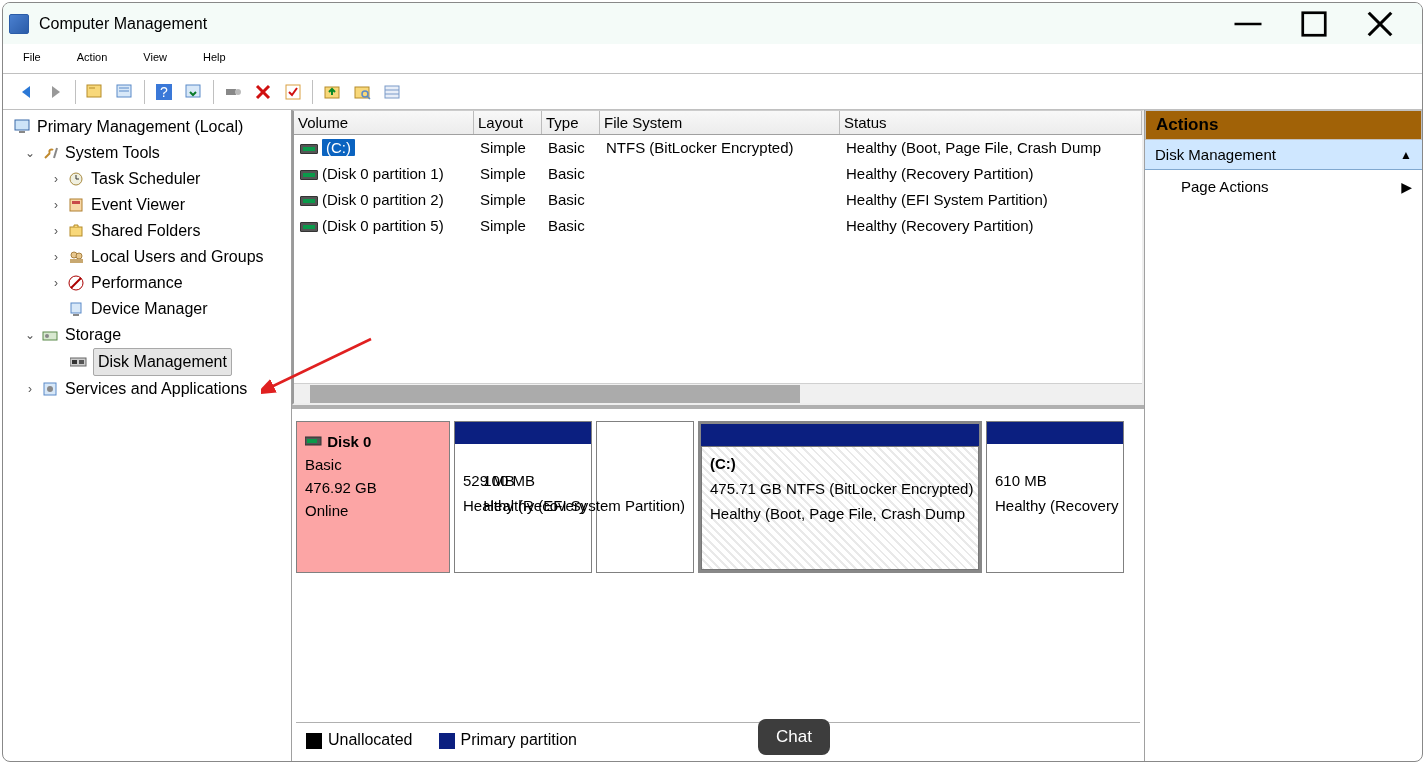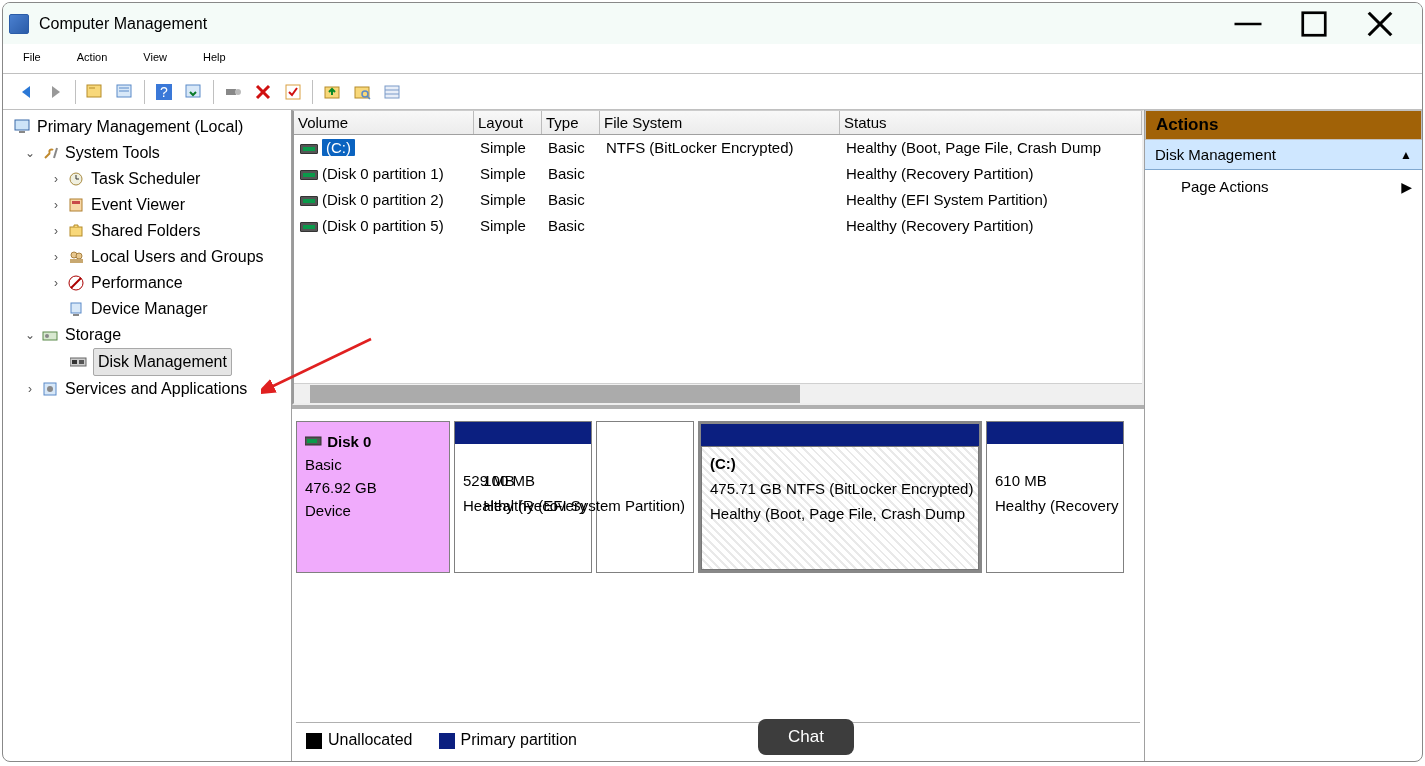--- a/index.html
+++ b/index.html
@@ -32,37 +32,37 @@
   .vol-row { display: flex; line-height: 26px; }
   .vol-row > div { padding: 0 6px; overflow:hidden; white-space:nowrap;}
   .vol-row .disk-ic { display:inline-block; width:18px; height:10px; background:#555; border:1px solid #333; border-radius:1px; margin-right:4px; vertical-align:middle; position:relative;}
   .vol-row .disk-ic::after{content:"";position:absolute;left:2px;top:2px;width:12px;height:4px;background:#0a9a4a;}
   .vol-row.sel .vname { background:#0a63c0; color:#fff; border-radius:1px; padding:0 4px;}
   .hscroll { height: 20px; background:#f0f0f0; border-top:1px solid #d0d0d0; display:flex; align-items:center;}
   .hscroll-track{ flex:1; height:18px; background:#f0f0f0; display:flex; align-items:center;}
   .hscroll-thumb{ height:18px; background:#ababab; width:490px; margin-left:16px;}
   .disk-graph { border-top: 4px solid #b0b0b0; padding: 12px 4px 8px 4px; flex:1; display:flex; flex-direction:column;}
   .disk-row { display: flex; gap:4px; height: 152px;}
-  .disk-label { width:154px; border:1px solid #808080; background:#f0abfc; padding:8px 8px; line-height:23px;}
+  .disk-label { width:154px; border:1px solid #808080; background:#fca5a5; padding:8px 8px; line-height:23px;}
   .disk-label .dname { font-weight:bold; }
   .part { border:1px solid #808080; display:flex; flex-direction:column;}
   .part .bar { height:22px; background:#0b1f80; }
   .part .info { flex:1; padding: 24px 8px 0 8px; line-height:25px; overflow:hidden; white-space:nowrap;}
   .part.sel { border:3px solid #888; }
   .part.sel .info{ border:1px solid #777; background-image: repeating-linear-gradient(45deg,#e9e9e9 0,#e9e9e9 2px,#fff 2px,#fff 6px); padding-top:4px;}
   .legend { border-top:1px solid #b0b0b0; padding: 8px 10px 4px 10px; display:flex; gap:26px; align-items:center; font-size:16px;}
   .lg-sw { width:16px; height:16px; display:inline-block; margin-right:6px; vertical-align:middle;}
   .actions { width: 277px; display:flex; flex-direction:column;}
   .actions-head { background:#a16207; border:1px solid #c0c0c0; padding:4px 10px; font-weight:bold; font-size:17px;}
   .actions-item { background:#cfe7ff; border-bottom:1px solid #80a8cf; padding:6px 10px; display:flex; align-items:center;}
   .actions-item .act-arrow{ margin-left:auto; font-size:12px;}
   .actions-sub { padding:8px 10px 8px 36px; display:flex; align-items:center;}
   .actions-sub .act-arrow{ margin-left:auto; font-size:14px;}
   .arrow-annot { position:absolute; left:258px; top:330px; pointer-events:none;}
-  .chat { position:absolute; left:755px; top:716px; background:#3d3d3d; color:#fff; padding:8px 30px; border-radius:8px; font-size:17px;}
+  .chat { position:absolute; left:755px; top:716px; background:#3d3d3d; color:#fff; padding:8px 18px; border-radius:8px; font-size:17px;}
 </style>
 </head>
 <body>
 
 <div class="window">
 
   <div class="titlebar">
     <span class="app-icon"></span>
     <span class="title">Computer Management</span>
     <div class="win-controls">
@@ -339,21 +339,21 @@
       <div class="disk-graph">
         <div class="disk-row">
           <div class="disk-label">
             <span class="ticon" style="display:inline-block;width:18px;"><svg width="18" height="12">
                   <rect x="0" y="2" width="16" height="8" fill="#555" stroke="#333"></rect>
                   <rect x="2" y="4" width="10" height="4" fill="#0a9a4a"></rect>
                 </svg></span>
             <span class="dname">Disk 0</span><br>
             <span>Basic</span><br>
             <span>476.92 GB</span><br>
-            <span>Device</span>
+            <span>Online</span>
           </div>
           <div id="parts" style="display:flex;gap:4px;">
               <div class="part" style="width: 138px;">
                 <div class="bar"></div>
                 <div class="info">529 MB<br>Healthy (Recovery Partition)</div>
               </div>
               <div class="part" style="width: 98px; align-items: flex-end;">
                 <div class="bar"></div>
                 <div class="info">100 MB<br>Healthy (EFI System Partition)</div>
               </div>

